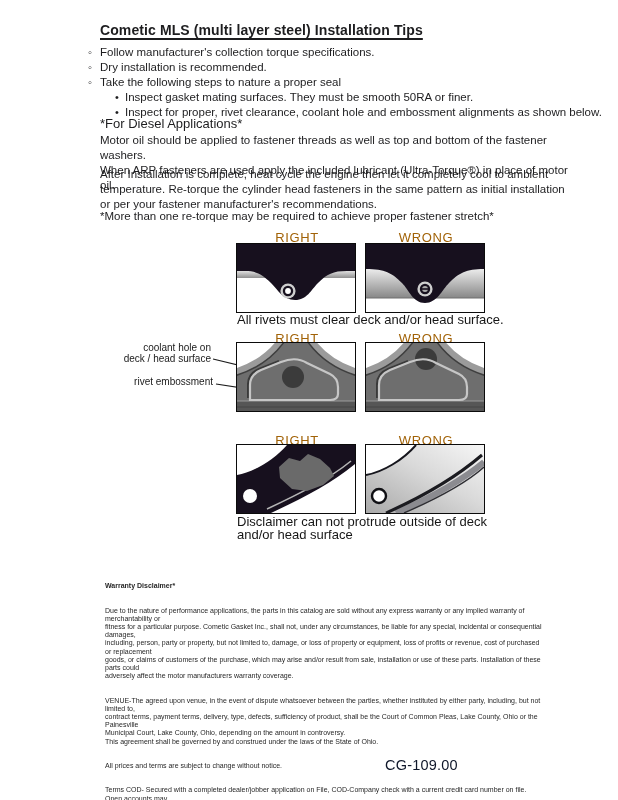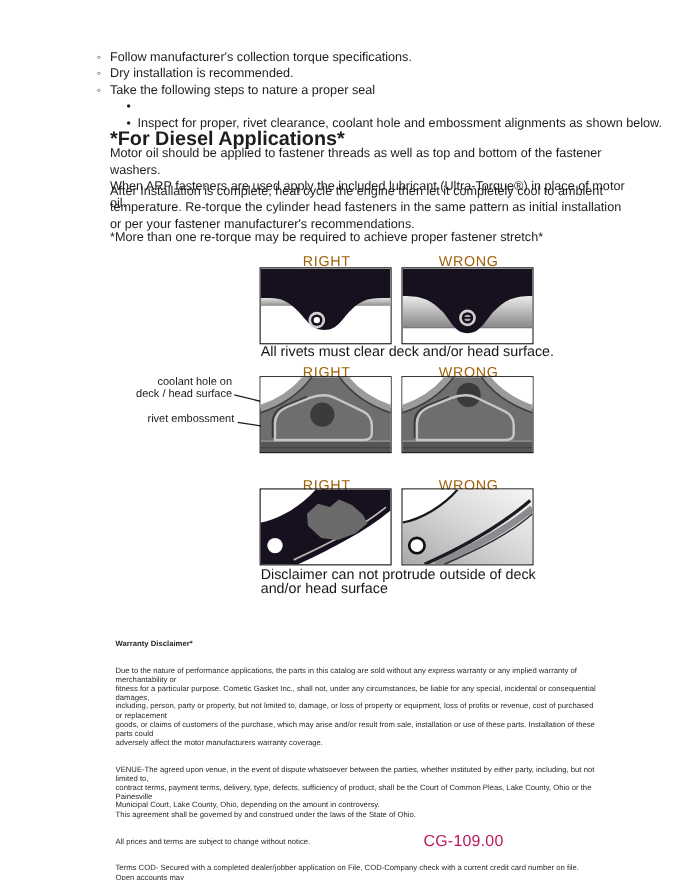--- a/index.html
+++ b/index.html
@@ -13,64 +13,66 @@
     text-decoration:underline;text-decoration-thickness:1.5px;text-underline-offset:2.5px;
     white-space:nowrap;
   }
   .bullets{left:88px;top:45px;font-size:11.5px;line-height:15px;white-space:nowrap;}
   .bullet-row{display:flex;}
   .bullet-row .mk{width:12px;flex:0 0 12px;}
   .bullet-row.main .mk::before{content:"◦";font-size:11px;}
   .bullet-row.sub{margin-left:27px;}
   .bullet-row.sub .mk{width:10px;flex:0 0 10px;}
   .bullet-row.sub .mk::before{content:"•";font-size:11px;}
-  .diesel-heading{left:100px;top:116px;font-size:18px;font-weight:bold;text-align:center;}
+  .diesel-heading{left:100px;top:116px;font-size:13px;font-weight:normal;text-align:center;}
   .para{left:100px;width:470px;font-size:11.5px;line-height:15px;white-space:pre-line;}
   .para1{top:133px;}
   .para2{top:167px;}
   .note{top:209px;white-space:nowrap;}
   .diagrams{left:0;top:230px;width:618px;height:315px;}
   .dg-label{position:absolute;width:122px;text-align:center;font-size:13px;letter-spacing:.6px;color:#a16207;}
   .dg-panel{position:absolute;width:118px;height:68px;border:1.8px solid #0b0b0b;display:block;}
   .col-l{left:236px;}
   .col-r{left:365px;}
   .dg-caption{position:absolute;left:237px;font-size:13px;line-height:12.5px;color:#161616;white-space:pre-line;width:300px;}
   .side-label{position:absolute;text-align:right;font-size:10px;line-height:10.5px;color:#1a1a1a;white-space:pre-line;}
   .coolant-label{left:81px;top:113px;width:130px;}
   .embossment-label{left:81px;top:147px;width:132px;}
   .leader-lines{position:absolute;left:0;top:0;pointer-events:none;}
   .disclaimer{
     left:105px;top:574px;width:440px;font-size:7px;line-height:8.2px;color:#272727;
     white-space:pre-line;
   }
   .disclaimer .hd{font-weight:bold;margin:0 0 8px 0;}
   .disclaimer p{margin:0 0 8px 0;}
-  .doc-code{left:385px;top:757px;font-size:14.5px;letter-spacing:.2px;color:#be185d;}
+  .doc-code{left:385px;top:757px;font-size:14.5px;letter-spacing:.2px;color:#0f172a;}
 </style>
 </head>
 <body>
 
 <div class="page">
 
+  <div class="abs title">Cometic MLS (multi layer steel) Installation Tips</div>
 
   <div class="abs bullets">
     <div class="bullet-row main">
         <span class="mk"></span>
         <span>Follow manufacturer's collection torque specifications.</span>
       </div>
     <div class="bullet-row main">
         <span class="mk"></span>
         <span>Dry installation is recommended.</span>
       </div>
     <div class="bullet-row main">
         <span class="mk"></span>
         <span>Take the following steps to nature a proper seal</span>
       </div>
     <div class="bullet-row sub">
         <span class="mk"></span>
+        <span>Inspect gasket mating surfaces.  They must be smooth 50RA or finer.</span>
       </div>
     <div class="bullet-row sub">
         <span class="mk"></span>
         <span>Inspect for proper, rivet clearance, coolant hole and embossment alignments as shown below.</span>
       </div>
   </div>
 
   <div class="abs diesel-heading">*For Diesel Applications*</div>
   <div class="abs para para1">Motor oil should be applied to fastener threads as well as top and bottom of the fastener washers.
 When ARP fasteners are used apply the included lubricant (Ultra-Torque®) in place of motor oil.</div>

